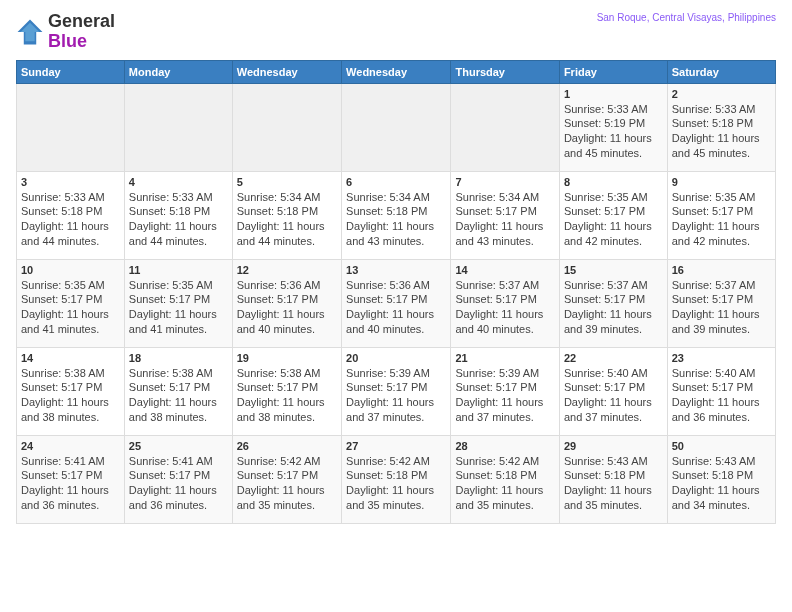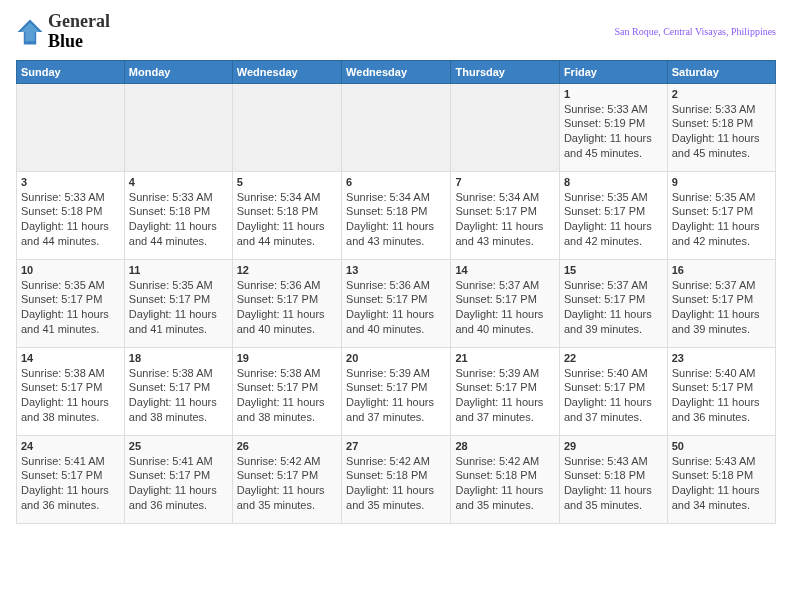--- a/index.html
+++ b/index.html
@@ -10,37 +10,36 @@
       background: #fff;
       overflow: hidden;
     }
     .page {
       width: 792px;
       height: 612px;
       padding: 12px 16px;
     }
     .header {
       display: flex;
-      align-items: center;
+      align-items: flex-start;
       justify-content: space-between;
       margin-bottom: 8px;
-      font-family: Liberation Serif, serif;
     }
     .logo {
       display: flex;
       align-items: center;
       gap: 4px;
     }
     .logo-text {
       font-size: 18px;
       font-weight: bold;
       line-height: 1.1;
     }
     .logo-text .general { display: block; color: #333; }
-    .logo-text .blue { display: block; color: #000000; }
+    .logo-text .blue { display: block; color: #a21caf; }
     .logo-icon {
       width: 28px;
       height: 28px;
     }
     .title-block {
       text-align: right;
     }
     .title-block h1 {
       font-size: 32px;
       font-weight: normal;

